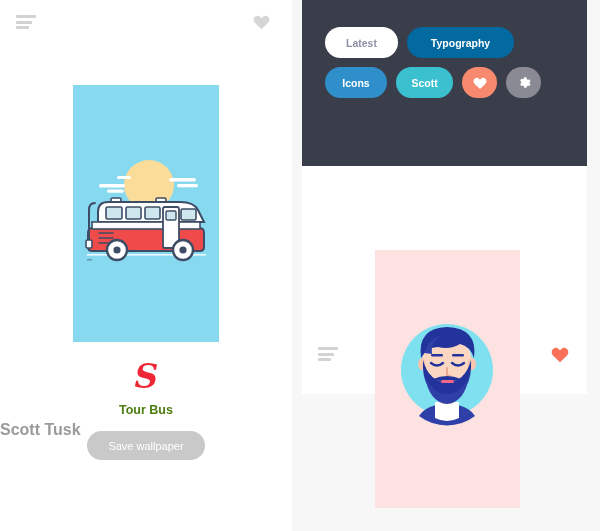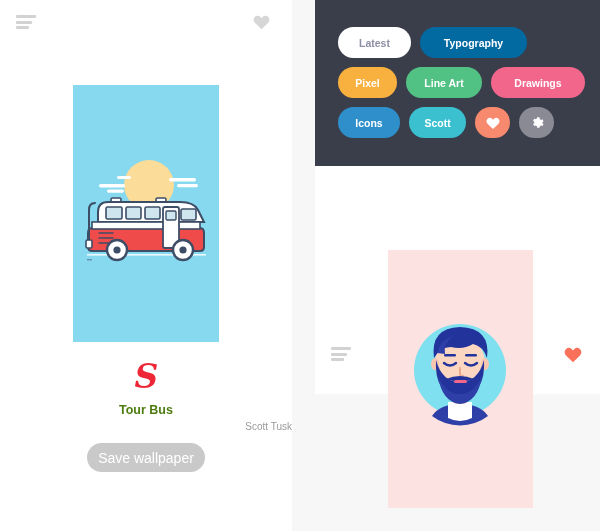--- a/index.html
+++ b/index.html
@@ -54,33 +54,33 @@
     font-size: 33px; font-weight: 700; font-style: italic;
     color: #ee2737; line-height: 38px;
     letter-spacing: -1px;
   }
   .art-title {
     position: absolute; left: 0; top: 403px; width: 292px;
     text-align: center; font-size: 12.5px; font-weight: 700; color: #4d7c0f;
   }
   .art-author {
     position: absolute; left: 0; top: 421px; width: 292px;
-    text-align: right; font-size: 10px; font-weight: 400; color: #9a9a9a;
+    text-align: left; font-size: 16px; font-weight: 700; color: #9a9a9a;
   }
   .save-btn {
-    position: absolute; left: 87px; top: 443px;
+    position: absolute; left: 87px; top: 431px;
     width: 118px; height: 29px; border-radius: 15px;
     background: #c9c9c9; border: none;
-    color: #ffffff; font-size: 14px; font-family: "Liberation Sans", sans-serif;
+    color: #ffffff; font-size: 11px; font-family: "Liberation Sans", sans-serif;
     cursor: pointer;
   }
 
   
   .right-panel {
-    position: absolute; left: 315px; top: 0;
+    position: absolute; left: 302px; top: 0;
     width: 285px; height: 394px; background: #ffffff;
   }
   .cat-header {
     position: absolute; left: 0; top: 0; width: 285px; height: 166px;
     background: #3a3d4a;
   }
   .pill-rows { position: absolute; left: 23px; top: 27px; width: 250px; }
   .pill-row { display: flex; gap: 9px; margin-bottom: 9px; }
   .pill {
     height: 31px; border-radius: 16px;
@@ -207,25 +207,20 @@
   <div class="right-panel">
 
     <div class="cat-header">
       <div class="pill-rows">
 
         <div class="pill-row">
           <div class="pill pill-latest">Latest</div>
           <div class="pill pill-typography">Typography</div>
         </div>
 
-        <div class="pill-row">
-          <div class="pill pill-pixel">Pixel</div>
-          <div class="pill pill-lineart">Line Art</div>
-          <div class="pill pill-drawings">Drawings</div>
-        </div>
 
         <div class="pill-row">
           <div class="pill pill-icons">Icons</div>
           <div class="pill pill-flat">Scott</div>
           <div class="pill-icon-round pill-fav">
             <span>
               <svg viewBox="0 0 24 22" aria-hidden="true">
                 <path fill="#ffffff" d="M12 21.3 2.6 12.2C.1 9.7.3 5.5 3.1 3.3c2.4-1.9 5.8-1.4 7.7.9l1.2 1.4 1.2-1.4c1.9-2.3 5.3-2.8 7.7-.9 2.8 2.2 3 6.4.5 8.9L12 21.3z"></path>
               </svg>
             </span>

